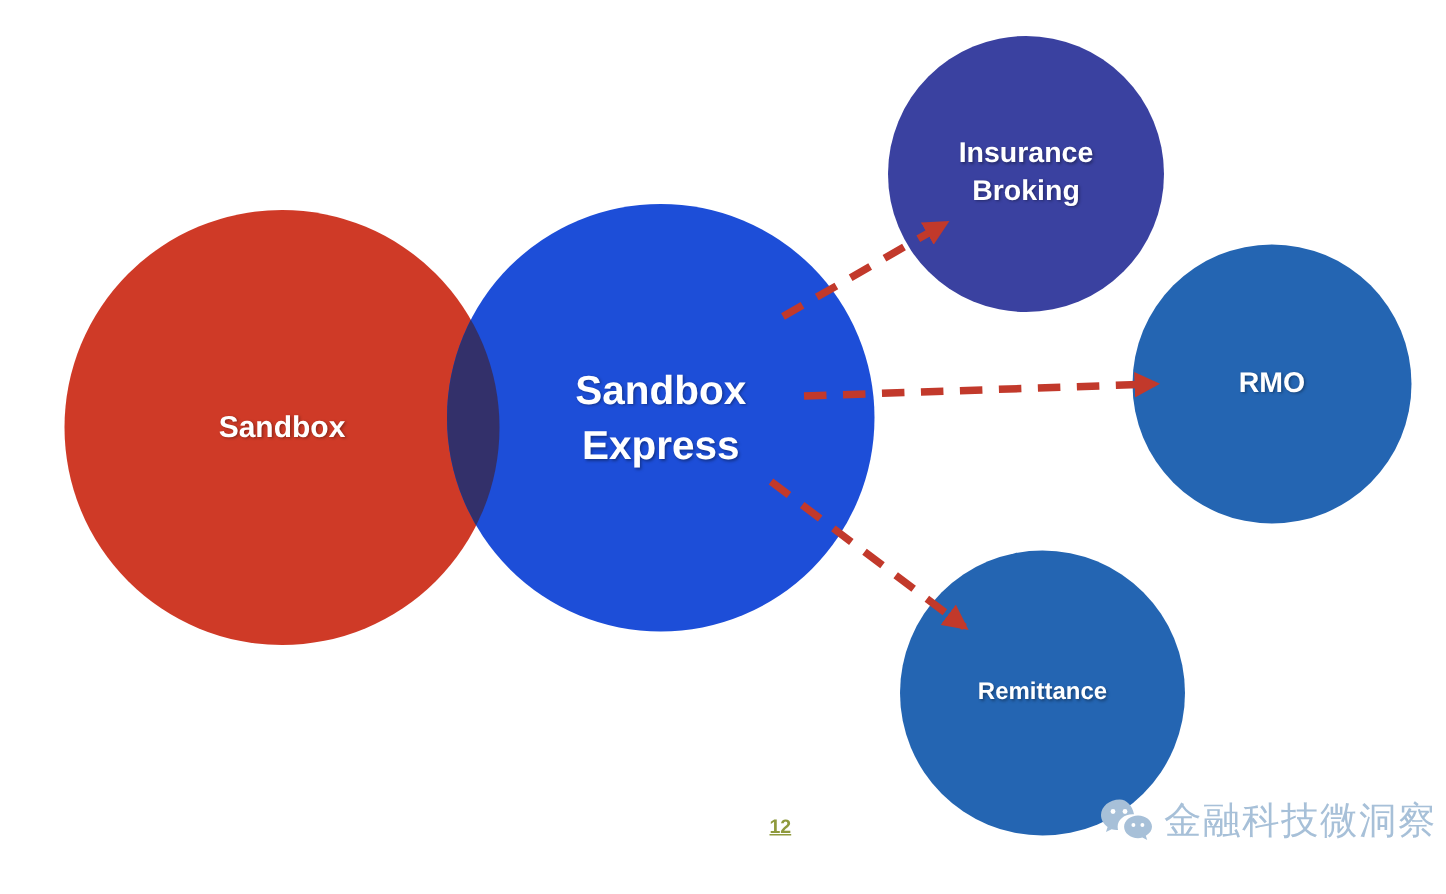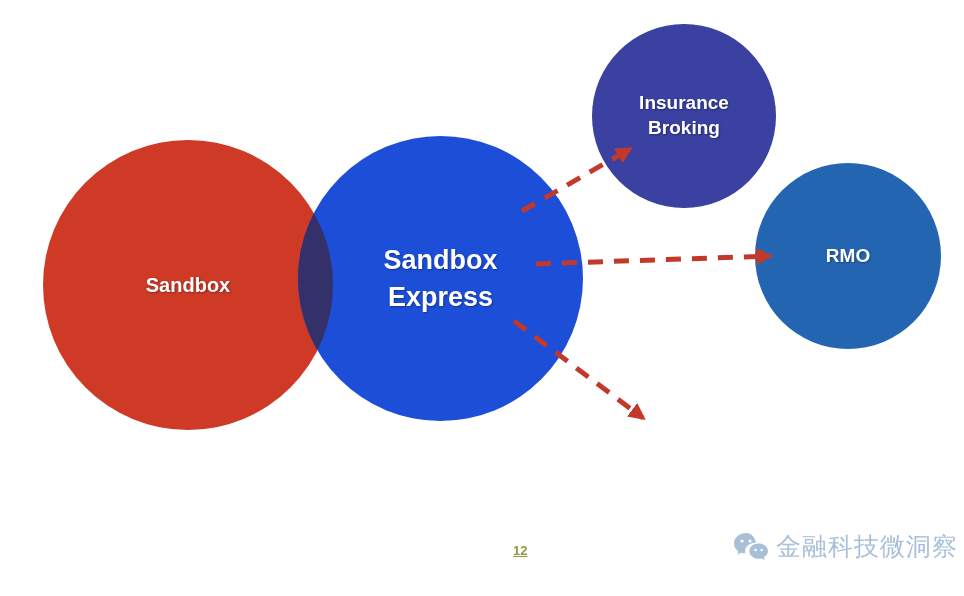--- a/index.html
+++ b/index.html
@@ -51,20 +51,23 @@
   <div class="overlap-lens" style="background-color: rgb(51, 48, 106);"></div>
 
   <div class="circle node-rmo" style="background-color: rgb(36, 101, 178);">
     <span class="label">RMO</span>
   </div>
 
   <div class="circle node-insurance" style="background-color: rgb(58, 65, 160);">
     <span class="label label-wrap-md">Insurance Broking</span>
   </div>
 
+  <div class="circle node-remittance" style="background-color: rgb(36, 101, 178);">
+    <span class="label">Remittance</span>
+  </div>
 
   <svg class="arrows-layer" width="964" height="596" viewBox="0 0 964 596">
     <defs>
       <marker id="ah" viewBox="0 0 10 10" refX="8" refY="5" markerWidth="3.4" markerHeight="3.4" orient="auto-start-reverse">
         <path d="M0,0 L10,5 L0,10 z" fill="#c2392b"></path>
       </marker>
     </defs>
     <line x1="522" y1="211" x2="630" y2="149" stroke="#c2392b" stroke-width="5" stroke-dasharray="15 11" marker-end="url(#ah)"></line>
     <line x1="536" y1="264" x2="770" y2="256" stroke="#c2392b" stroke-width="5" stroke-dasharray="15 11" marker-end="url(#ah)"></line>
     <line x1="514" y1="321" x2="643" y2="418" stroke="#c2392b" stroke-width="5" stroke-dasharray="15 11" marker-end="url(#ah)"></line>

